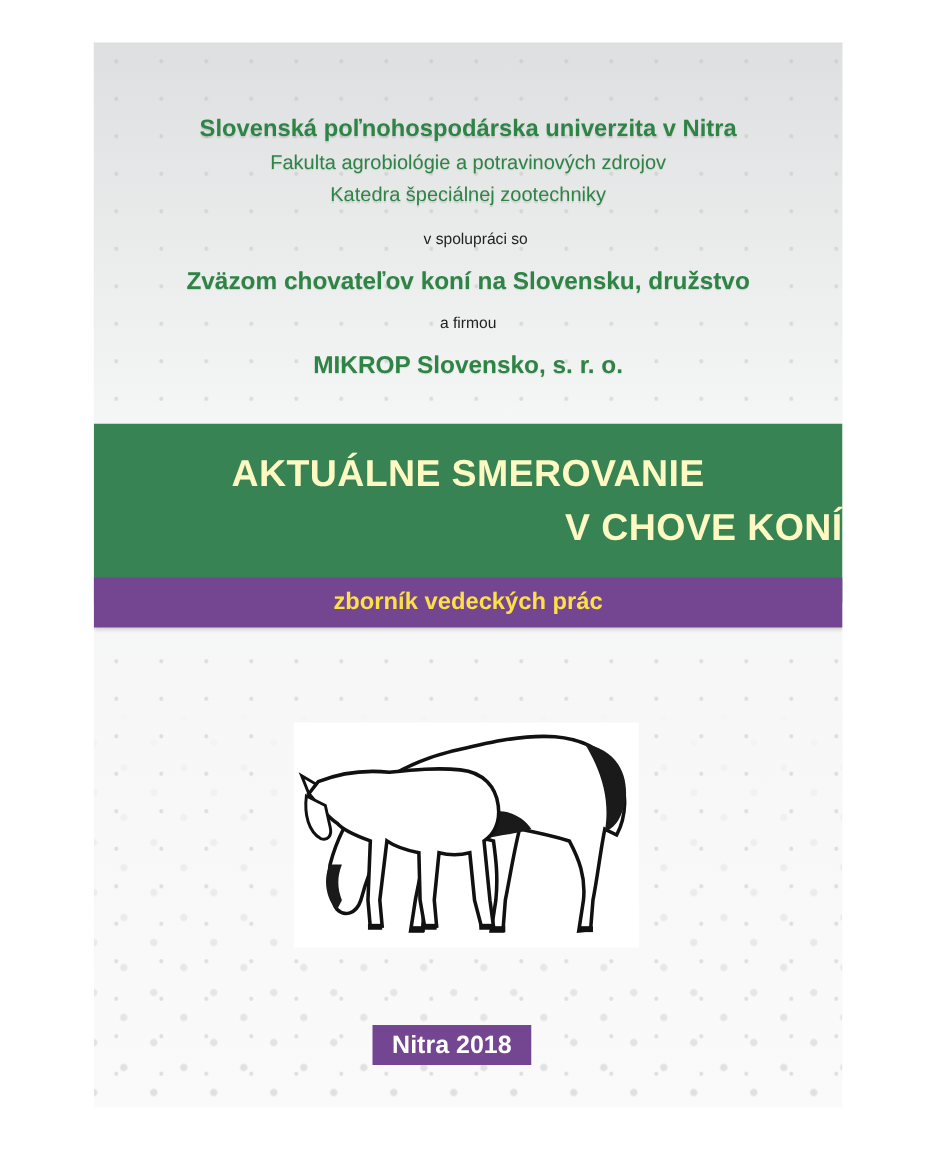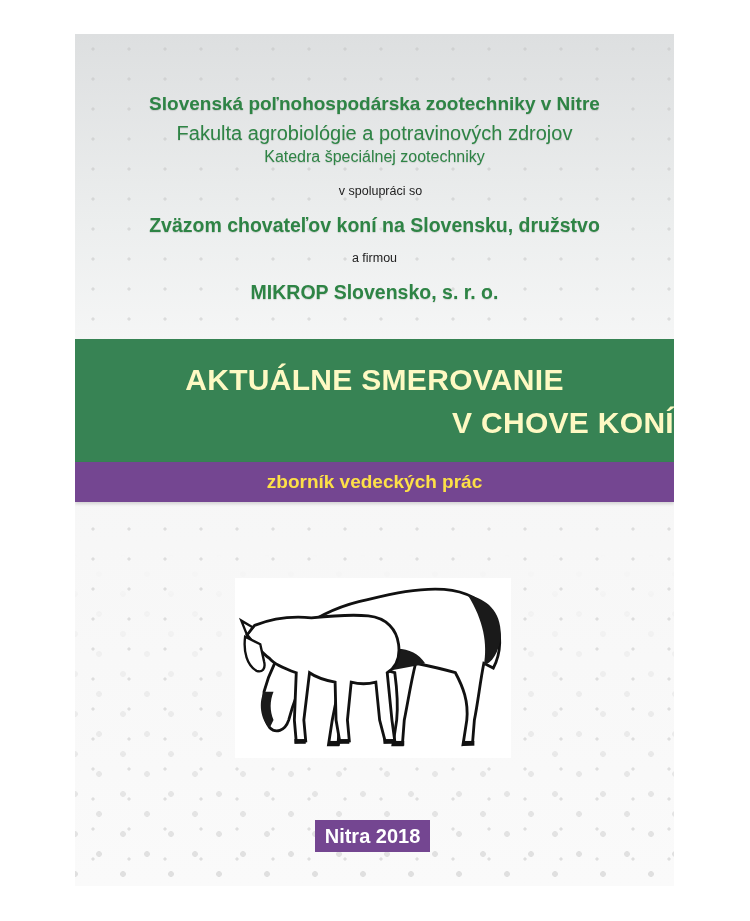--- a/index.html
+++ b/index.html
@@ -19,21 +19,21 @@
     background-image: radial-gradient(circle, rgba(200,200,200,0.55) 2.6px, transparent 3.2px),
                       radial-gradient(circle, rgba(200,200,200,0.55) 2.6px, transparent 3.2px);
     background-size: 48px 40px, 48px 40px;
     background-position: 0 0, 24px 20px;
     -webkit-mask-image: linear-gradient(180deg, transparent 0%, rgba(0,0,0,0.4) 40%, #000 100%);
             mask-image: linear-gradient(180deg, transparent 0%, rgba(0,0,0,0.4) 40%, #000 100%);
   }
   .header { position: absolute; left: 0; right: 0; top: 0; text-align: center; color: #2e8445; }
   .t { position: absolute; left: 0; right: 0; text-align: center; white-space: nowrap; text-shadow: 0 1px 1px rgba(0,0,0,0.12); }
   .uni { top: 59px; font-size: 19px; font-weight: bold; }
-  .fac { top: 88px; font-size: 20px; }
+  .fac { top: 88px; font-size: 16px; }
   .dep { top: 114px; font-size: 16px; }
   .small { font-size: 12.5px; color: #222; text-shadow: none; }
   .coop1 { top: 150px; padding-left: 12px; }
   .org1 { top: 180px; font-size: 19.5px; font-weight: bold; }
   .coop2 { top: 217px; }
   .org2 { top: 247px; font-size: 19.5px; font-weight: bold; }
   .green-band {
     position: absolute; left: 0; right: 0; top: 305px; height: 143px; background: #378354;
     color: #fef9c3; text-align: center;
   }
@@ -42,33 +42,33 @@
   .title-line.l2 { top: 67px; text-align: right; }
   .purple-band {
     position: absolute; left: 0; right: 0; top: 428px; height: 40px; background: #744691;
     color: #fde047; text-align: center; font-size: 19px; font-weight: bold; line-height: 40px;
     box-shadow: 0 2px 3px rgba(0,0,0,0.15);
   }
   .horse-wrap {
     position: absolute; left: 160px; top: 544px; width: 276px; height: 180px; background: #ffffff;
   }
   .year-badge {
-    position: absolute; left: 240px; top: 786px; width: 115px; height: 32px; background: #744691;
+    position: absolute; left: 223px; top: 786px; width: 127px; height: 32px; background: #744691;
     color: #ffffff; font-size: 20px; font-weight: bold; text-align: center; line-height: 32px;
   }
 </style>
 </head>
 <body>
 
 <div class="cover">
   <div class="dots"></div>
   <div class="dots-bottom"></div>
 
   <div class="header">
-    <div class="t uni">Slovenská poľnohospodárska zootechniky v Nitre</div>
+    <div class="t uni">Slovenská poľnohospodárska univerzita v Nitra</div>
     <div class="t fac">Fakulta agrobiológie a potravinových zdrojov</div>
     <div class="t dep">Katedra špeciálnej zootechniky</div>
     <div class="t small coop1">v spolupráci so</div>
     <div class="t org1">Zväzom chovateľov koní na Slovensku, družstvo</div>
     <div class="t small coop2">a firmou</div>
     <div class="t org2">MIKROP Slovensko, s. r. o.</div>
   </div>
 
   <div class="green-band">
     <div class="title-line l1">AKTUÁLNE SMEROVANIE</div>

